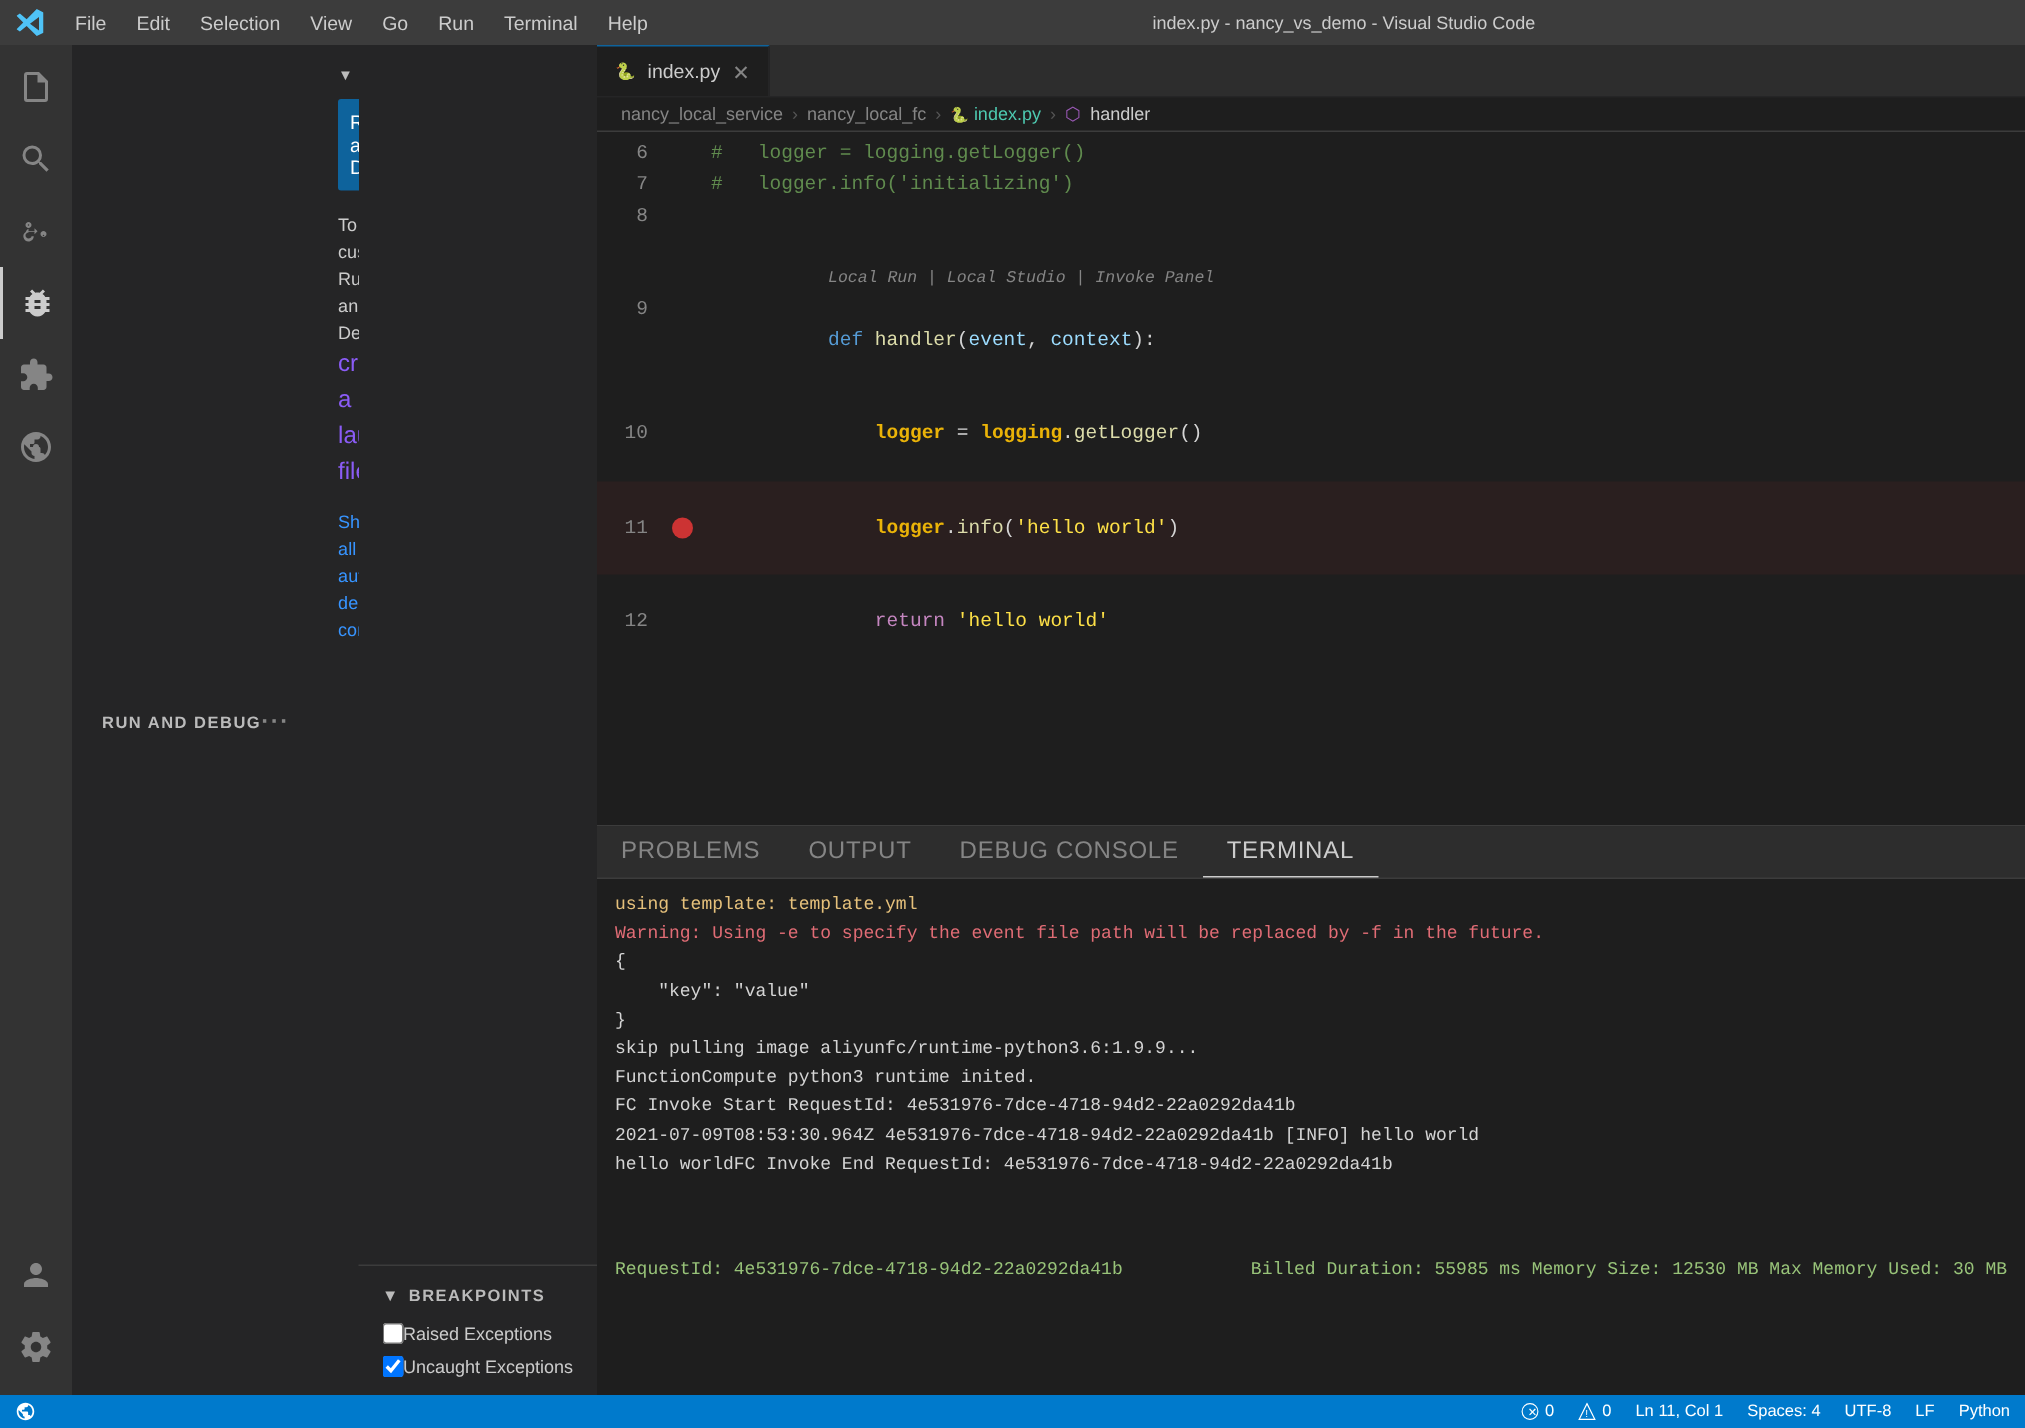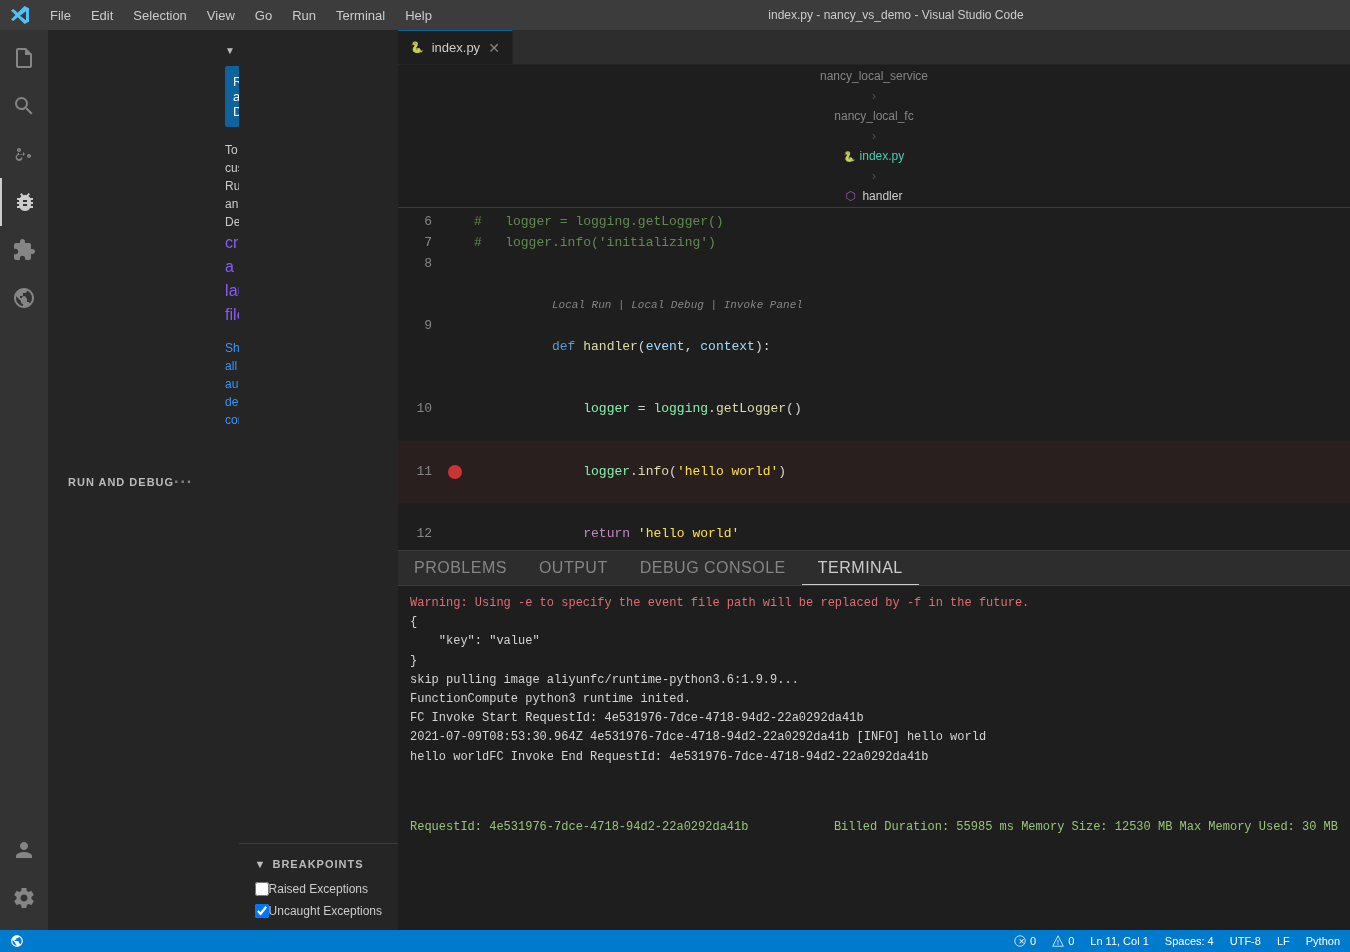--- a/index.html
+++ b/index.html
@@ -245,21 +245,20 @@
     .breadcrumb {
       padding: 4px 16px;
       font-size: 12px;
       color: #858585;
       display: flex;
       align-items: center;
       gap: 6px;
       flex-shrink: 0;
       background: #1e1e1e;
       border-bottom: 1px solid #3c3c3c;
-      flex-direction: column;
     }
     .breadcrumb-sep { color: #555; }
     .breadcrumb-item { cursor: pointer; }
     .breadcrumb-icon { font-size: 10px; }
 
     
     .code-editor {
       flex: 1;
       overflow: auto;
       font-family: 'Consolas', 'Courier New', monospace;
@@ -303,21 +302,21 @@
     .code-content {
       padding-left: 8px;
       white-space: pre;
     }
 
     
     .c-comment { color: #608b4e; }
     .c-keyword { color: #569cd6; }
     .c-func { color: #dcdcaa; }
     .c-string { color: #fde047; }
-    .c-variable { color: #86efac; }
+    .c-variable { color: #eab308; font-weight: bold; }
     .c-normal { color: #d4d4d4; }
     .c-param { color: #9cdcfe; }
     .c-return { color: #c586c0; }
     .c-gray { color: #858585; }
 
     
     .panel {
       height: 380px;
       background: #1e1e1e;
       border-top: 1px solid #3c3c3c;
@@ -534,21 +533,21 @@
       <div class="code-line">
         <span class="line-number">8</span>
         <span class="no-breakpoint"></span>
         <span class="code-content"></span>
       </div>
 
       <div class="code-line">
         <span class="line-number">9</span>
         <span class="no-breakpoint"></span>
         <span class="code-content">
-          <span class="c-gray" style="font-style:italic; font-size:11px; margin-right:8px;">Local Run | Local Debug | Invoke Panel</span><br>
+          <span class="c-gray" style="font-style:italic; font-size:11px; margin-right:8px;">Local Run | Local Studio | Invoke Panel</span><br>
           <span class="c-keyword">def </span><span class="c-func">handler</span><span class="c-normal">(</span><span class="c-param">event</span><span class="c-normal">, </span><span class="c-param">context</span><span class="c-normal">):</span>
         </span>
       </div>
 
       <div class="code-line">
         <span class="line-number">10</span>
         <span class="no-breakpoint"></span>
         <span class="code-content">
           <span class="c-normal">    </span><span class="c-variable">logger</span><span class="c-normal"> = </span><span class="c-variable">logging</span><span class="c-normal">.</span><span class="c-func">getLogger</span><span class="c-normal">()</span>
         </span>
@@ -573,20 +572,21 @@
     </div>
 
     <div class="panel">
       <div class="panel-tabs">
         <div class="panel-tab">PROBLEMS</div>
         <div class="panel-tab">OUTPUT</div>
         <div class="panel-tab">DEBUG CONSOLE</div>
         <div class="panel-tab active">TERMINAL</div>
       </div>
       <div class="panel-content">
+        <div class="terminal-line t-yellow">using template: template.yml</div>
         <div class="terminal-line t-red">Warning: Using -e to specify the event file path will be replaced by -f in the future.</div>
         <div class="terminal-line t-normal">{</div>
         <div class="terminal-line t-normal">    "key": "value"</div>
         <div class="terminal-line t-normal">}</div>
         <div class="terminal-line t-normal">skip pulling image aliyunfc/runtime-python3.6:1.9.9...</div>
         <div class="terminal-line t-normal">FunctionCompute python3 runtime inited.</div>
         <div class="terminal-line t-normal">FC Invoke Start RequestId: 4e531976-7dce-4718-94d2-22a0292da41b</div>
         <div class="terminal-line t-normal">2021-07-09T08:53:30.964Z 4e531976-7dce-4718-94d2-22a0292da41b [INFO] hello world</div>
         <div class="terminal-line t-normal">hello worldFC Invoke End RequestId: 4e531976-7dce-4718-94d2-22a0292da41b</div>
         <div style="margin-top:16px; display:flex; justify-content:space-between;">

